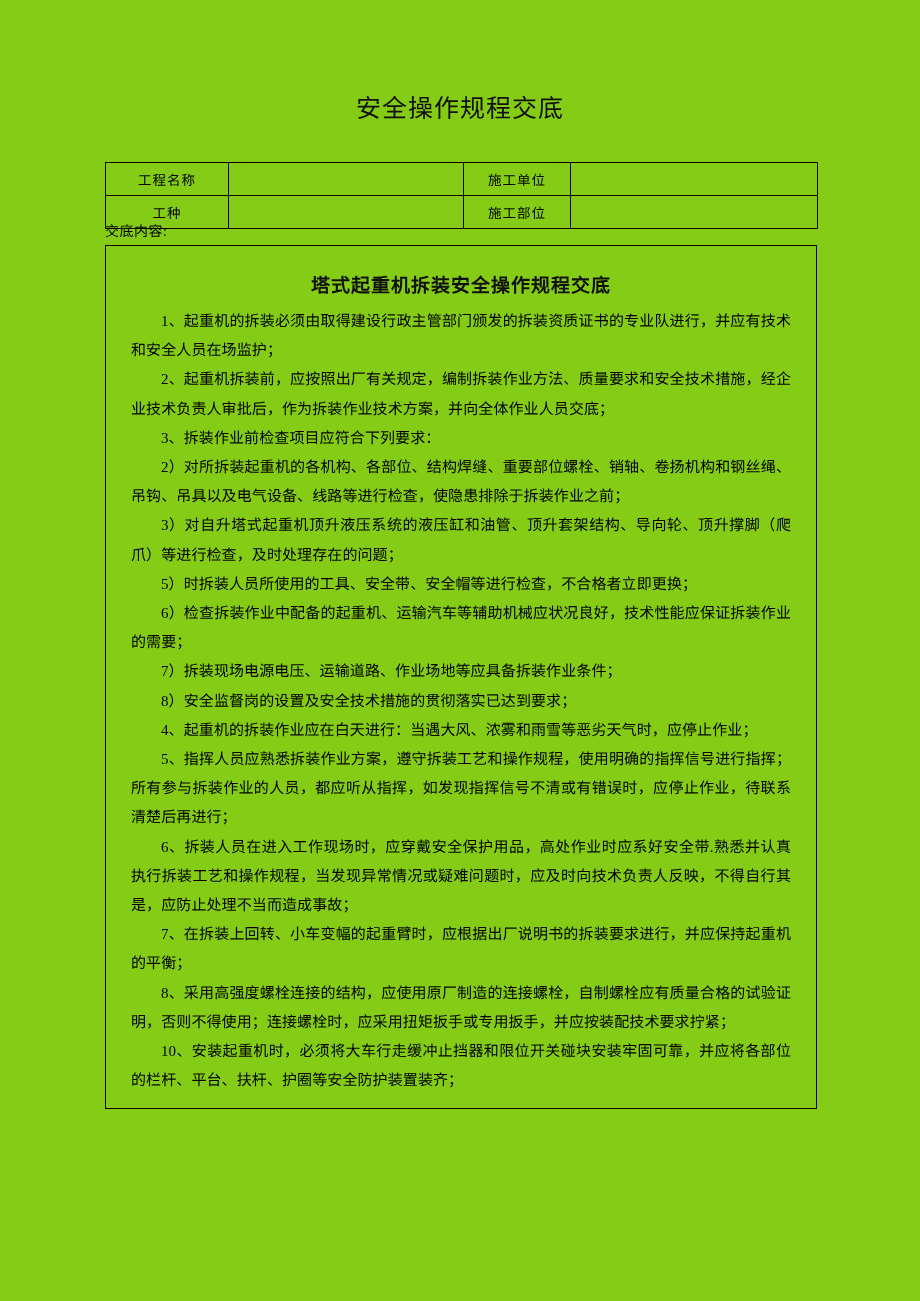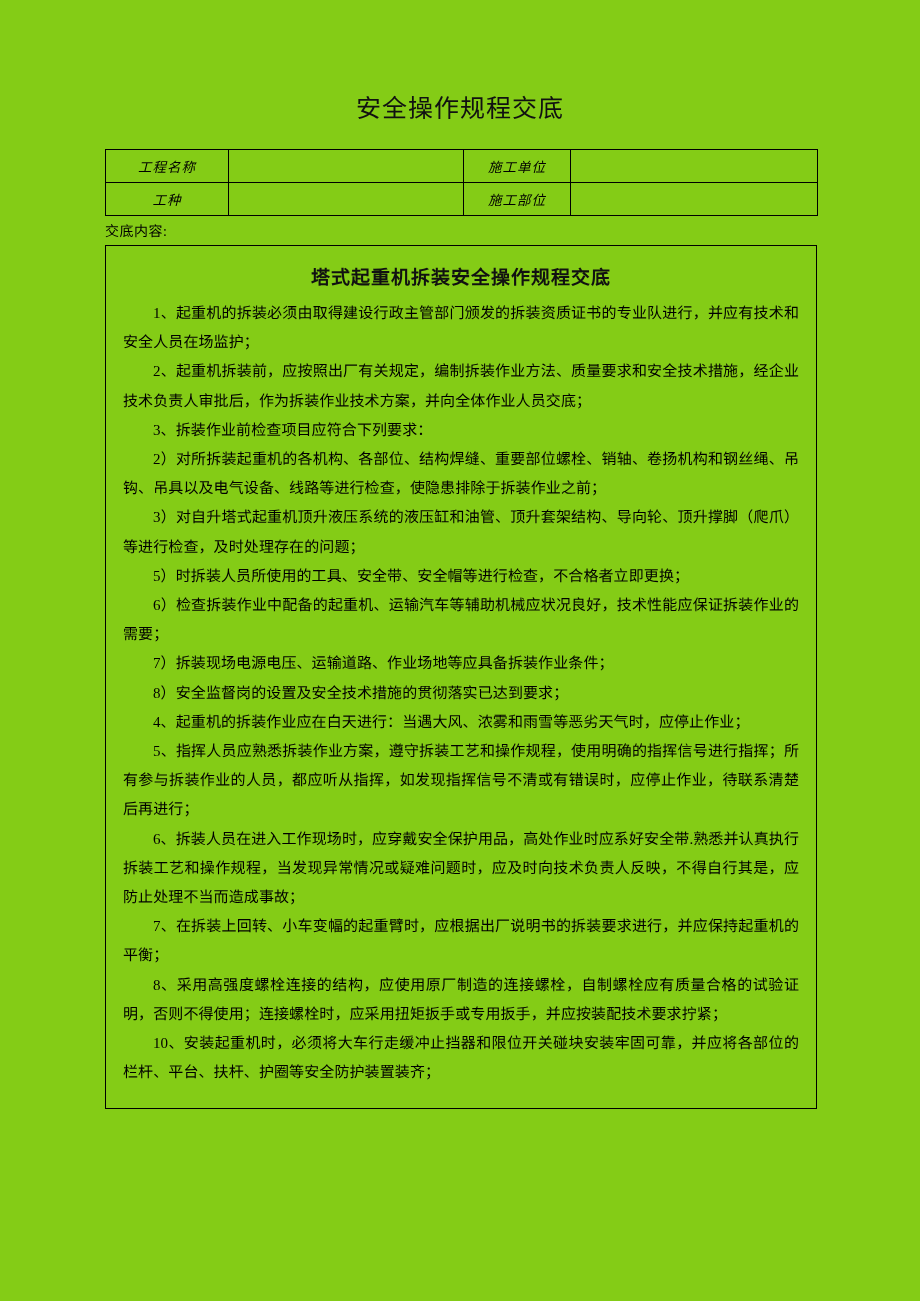--- a/index.html
+++ b/index.html
@@ -33,25 +33,24 @@
     line-height: 34px;
     letter-spacing: 1px;
     font-weight: 400;
     color: #111;
   }
 
   
   .header-table {
     position: absolute;
     left: 105px;
-    top: 149px;
+    top: 162px;
     width: 712px;
     border-collapse: collapse;
     table-layout: fixed;
-    font-style: italic;
   }
   .header-table td {
     border: 1px solid #000000;
     height: 32px;
     font-size: 13.5px;
     padding: 0 4px;
     vertical-align: middle;
   }
   .header-table td.label {
     text-align: center;
@@ -77,21 +76,21 @@
 
   
   .content-box {
     position: absolute;
     left: 105px;
     top: 245px;
     width: 712px;
     height: 864px;
     border: 1px solid #000000;
     box-sizing: border-box;
-    padding: 8px;
+    padding: 16px;
     overflow: hidden;
   }
   .content-title {
     text-align: center;
     font-size: 19px;
     line-height: 30px;
     font-weight: 700;
     letter-spacing: 1px;
     margin: 9px 0 6px 0;
     color: #111;

